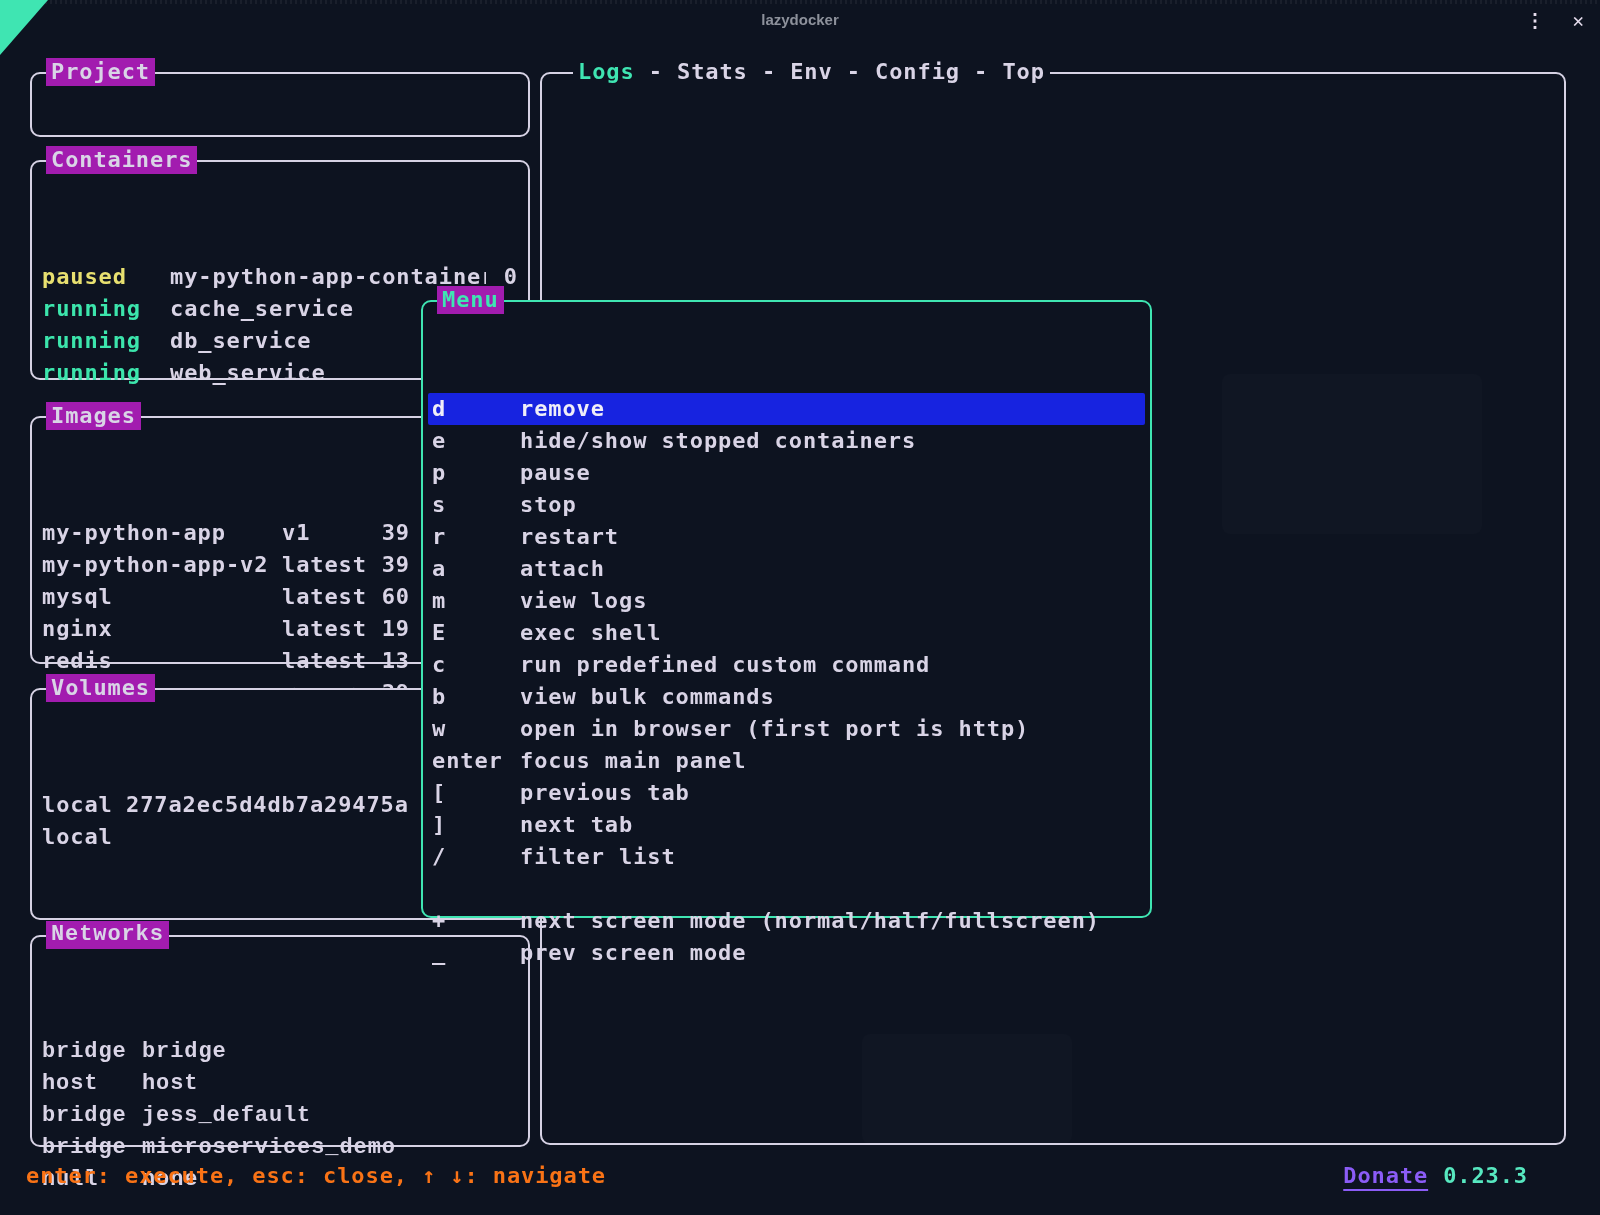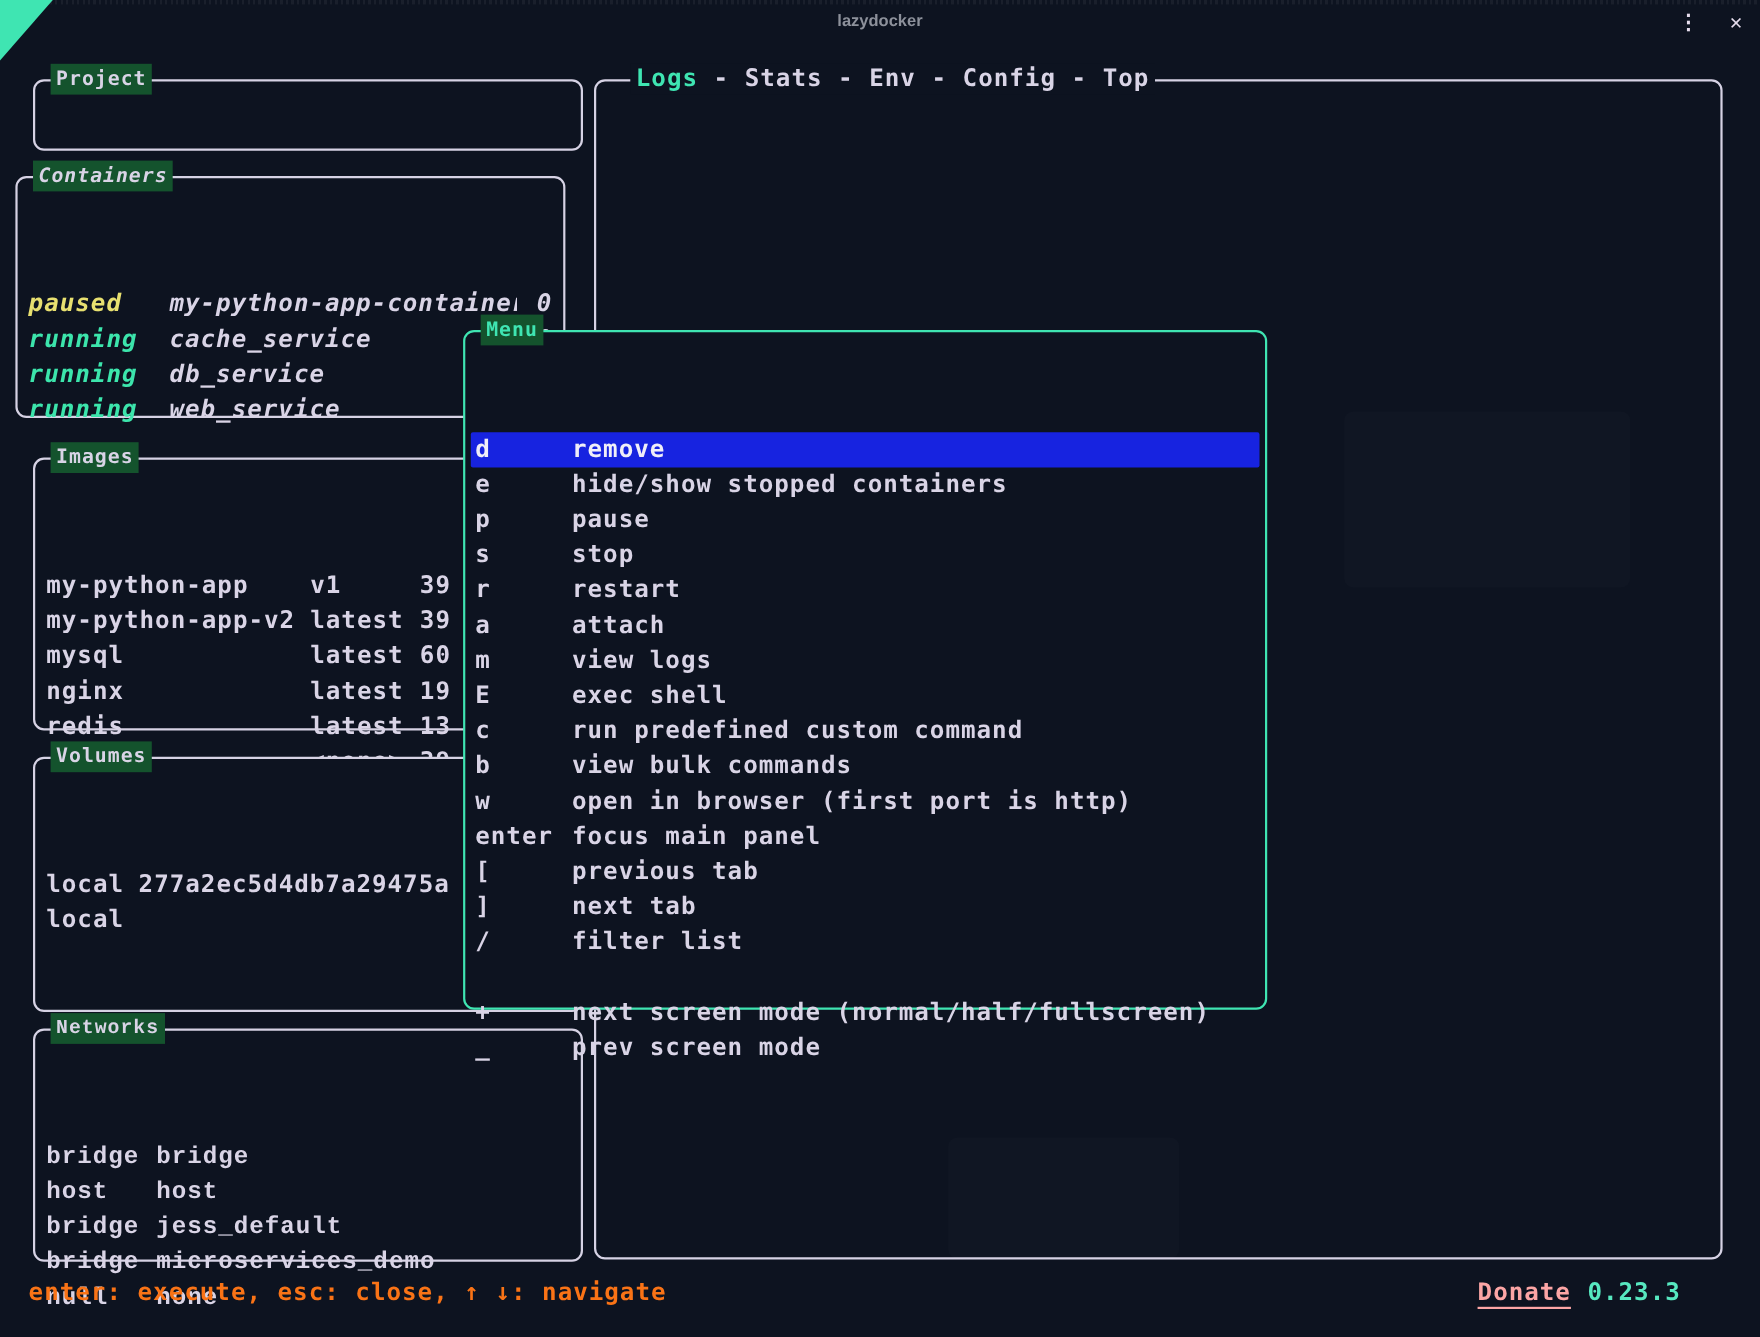--- a/index.html
+++ b/index.html
@@ -41,22 +41,22 @@
   
   .term { font-size:22px; font-weight:bold; letter-spacing:0.9px; white-space:pre; }
 
   
   .panel {
     position:absolute; background:#0d1320;
     border:2px solid #d6d2e4; border-radius:10px;
   }
   .panel-title {
     position:absolute; top:-16px; left:14px;
-    background:#14532d; padding:0 5px;
-    color:#d9d4e6; font-size:18px; font-weight:bold; letter-spacing:0.9px;
+    background:#a21caf; padding:0 5px;
+    color:#d9d4e6; font-size:22px; font-weight:bold; letter-spacing:0.9px;
     line-height:28px; white-space:pre;
   }
   .panel-body { padding:24px 10px 0 10px; }
   .row { display:flex; height:32px; line-height:32px; }
 
   
   .c-status { width:128px; }
   .c-name   { flex:1; overflow:hidden; }
   .c-count  { width:32px; text-align:right; }
   .st-paused  { color:#e8e070; }
@@ -107,21 +107,21 @@
   
   .statusbar-left {
     position:absolute; left:26px; top:1158px; height:36px; line-height:36px;
     color:#f97316; font-size:22px; font-weight:bold; letter-spacing:0.9px; white-space:pre;
   }
   .statusbar-right {
     position:absolute; right:72px; top:1158px; height:36px; line-height:36px;
     display:flex; gap:15px;
     font-size:22px; font-weight:bold; letter-spacing:0.9px; white-space:pre;
   }
-  .donate { color:#fca5a5; text-decoration:underline; text-underline-offset:6px; cursor:pointer; }
+  .donate { color:#8b5cf6; text-decoration:underline; text-underline-offset:6px; cursor:pointer; }
   .version { color:#57e8c0; }
 </style>
 </head>
 <body>
 
 <div class="top-edge"></div>
 <div class="corner-triangle"></div>
 
 <div class="titlebar">
   <div class="titlebar-title">lazydocker</div>
@@ -133,21 +133,21 @@
 
 <div class="panel term" id="panel-project" style="left:30px; top:72px; width:500px; height:65px;">
   <span class="panel-title">Project</span>
   <div class="panel-body">
     <div class="row">
       <span>Docker</span>
     </div>
   </div>
 </div>
 
-<div class="panel term" id="panel-containers" style="left:14px; top:160px; width:500px; height:220px;font-style:italic;">
+<div class="panel term" id="panel-containers" style="left:30px; top:160px; width:500px; height:220px;">
   <span class="panel-title">Containers</span>
   <div class="panel-body"><div class="row"><span class="c-status st-paused" style="color: rgb(232, 224, 112);">paused</span><span class="c-name">my-python-app-container</span><span class="c-count">0</span></div><div class="row"><span class="c-status st-running" style="color: rgb(60, 229, 172);">running</span><span class="c-name">cache_service</span><span class="c-count">0</span></div><div class="row"><span class="c-status st-running" style="color: rgb(60, 229, 172);">running</span><span class="c-name">db_service</span><span class="c-count">0</span></div><div class="row"><span class="c-status st-running" style="color: rgb(60, 229, 172);">running</span><span class="c-name">web_service</span><span class="c-count"></span></div></div>
 </div>
 
 <div class="panel term" id="panel-images" style="left:30px; top:416px; width:500px; height:248px;">
   <span class="panel-title">Images</span>
   <div class="panel-body"><div class="row"><span class="i-name">my-python-app</span><span class="i-tag">v1</span><span class="i-size">39</span></div><div class="row"><span class="i-name">my-python-app-v2</span><span class="i-tag">latest</span><span class="i-size">39</span></div><div class="row"><span class="i-name">mysql</span><span class="i-tag">latest</span><span class="i-size">60</span></div><div class="row"><span class="i-name">nginx</span><span class="i-tag">latest</span><span class="i-size">19</span></div><div class="row"><span class="i-name">redis</span><span class="i-tag">latest</span><span class="i-size">13</span></div><div class="row"><span class="i-name">&lt;none&gt;</span><span class="i-tag">&lt;none&gt;</span><span class="i-size">39</span></div></div>
 </div>
 
 <div class="panel term" id="panel-volumes" style="left:30px; top:688px; width:500px; height:232px;">

